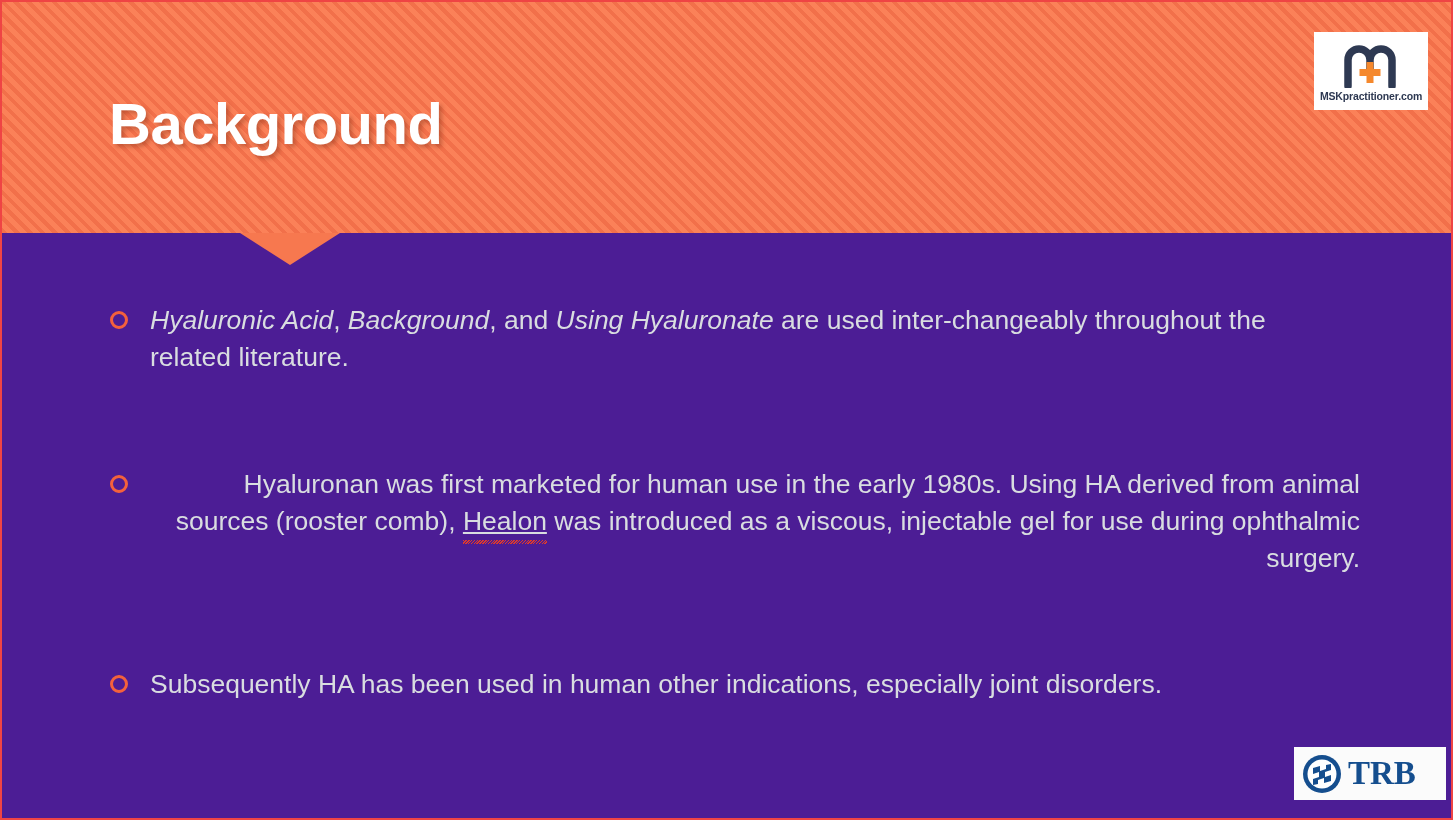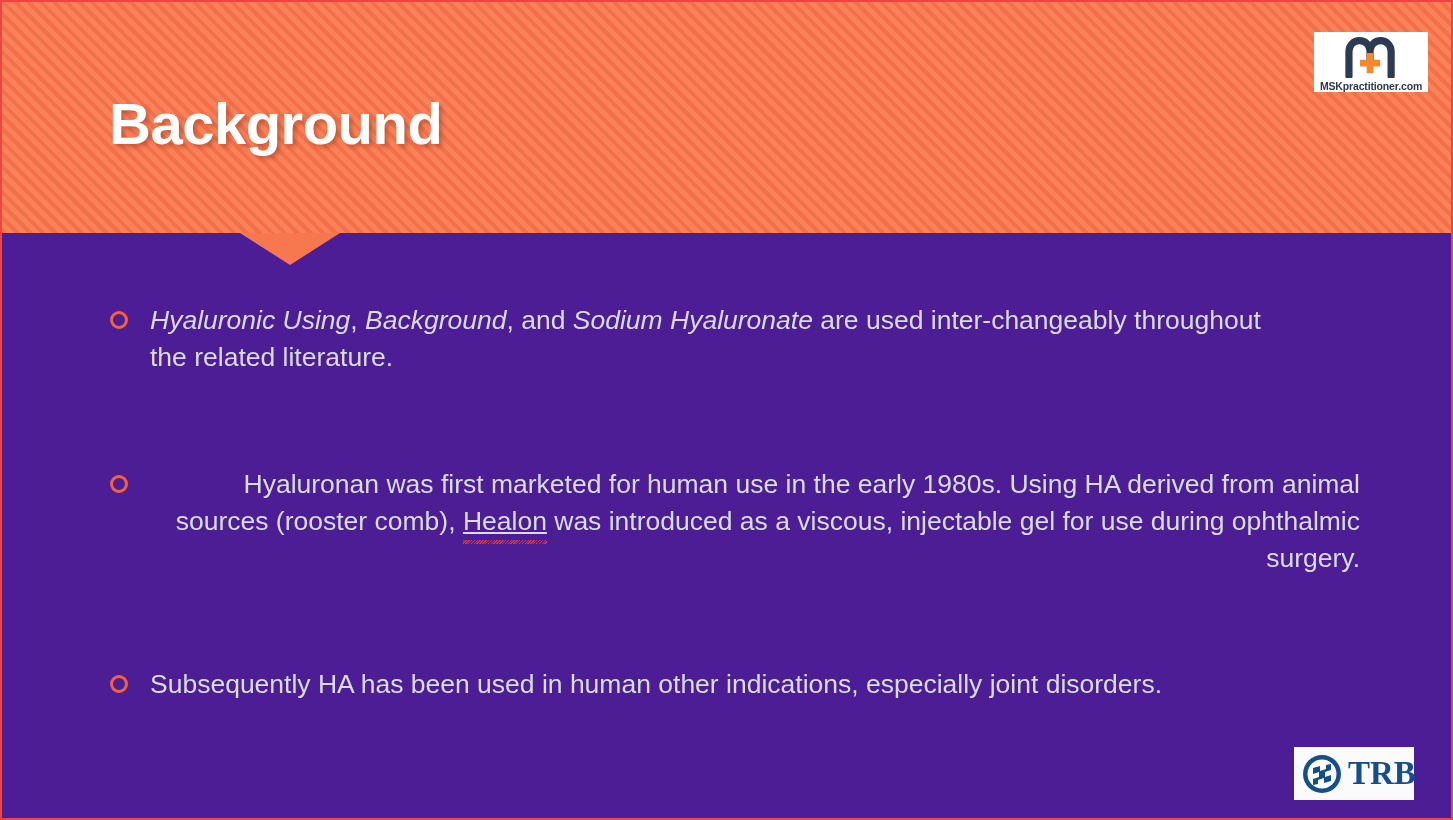--- a/index.html
+++ b/index.html
@@ -145,21 +145,21 @@
   #bullet-0 { top: 38px;  width: 1160px; }
   #bullet-1 { top: 202px; width: 1250px; text-align: right; }
   #bullet-2 { top: 402px; width: 1220px; }
 
   
   .msk-logo-box {
     position: absolute;
     left: 1312px;
     top: 30px;
     width: 114px;
-    height: 60px;
+    height: 78px;
     background: #ffffff;
     display: flex;
     flex-direction: column;
     align-items: center;
     justify-content: center;
   }
   .msk-mark {
     width: 60px;
     height: 48px;
     display: block;
@@ -171,21 +171,21 @@
     letter-spacing: -0.15px;
     margin-top: 2px;
     white-space: nowrap;
   }
 
   
   .trb-logo-box {
     position: absolute;
     left: 1292px;
     top: 745px;
-    width: 120px;
+    width: 152px;
     height: 53px;
     background: #fbfbfb;
     display: flex;
     align-items: center;
     padding-left: 6px;
     box-sizing: border-box;
   }
   .trb-mark {
     width: 44px;
     height: 44px;
@@ -219,21 +219,21 @@
       <path d="M7 46 L7 20 A11 11 0 0 1 29 20 L29 30 L29 20 A11 11 0 0 1 51 20 L51 46" fill="none" stroke="#2e3952" stroke-width="7.5" stroke-linecap="round" stroke-linejoin="round"></path>
       <path d="M25.5 22 L32.5 22 L32.5 29 L39.5 29 L39.5 36 L32.5 36 L32.5 43 L25.5 43 L25.5 36 L18.5 36 L18.5 29 L25.5 29 Z" fill="#f5882c"></path>
     </svg>
     <div class="msk-wordmark">MSKpractitioner.com</div>
   </div>
 
   <div class="body-area">
 
     <div class="bullet-row" id="bullet-0">
       <span class="bullet-marker"></span>
-      <span class="bullet-text"><i>Hyaluronic Using</i><span>, </span><i>Background</i><span>, and </span><i>Sodium Hyaluronate</i><span> are used inter-changeably throughout the related literature.</span></span>
+      <span class="bullet-text"><i>Hyaluronic Acid</i><span>, </span><i>Background</i><span>, and </span><i>Using Hyaluronate</i><span> are used inter-changeably throughout the related literature.</span></span>
     </div>
 
     <div class="bullet-row" id="bullet-1">
       <span class="bullet-marker"></span>
       <span class="bullet-text"><span>Hyaluronan was first marketed for human use in the early 1980s. Using HA derived from animal sources (rooster comb), </span><span class="spellcheck">Healon</span><span> was introduced as a viscous, injectable gel for use during ophthalmic surgery.</span></span>
     </div>
 
     <div class="bullet-row" id="bullet-2">
       <span class="bullet-marker"></span>
       <span class="bullet-text"><span>Subsequently HA has been used in human other indications, especially joint disorders.</span></span>

